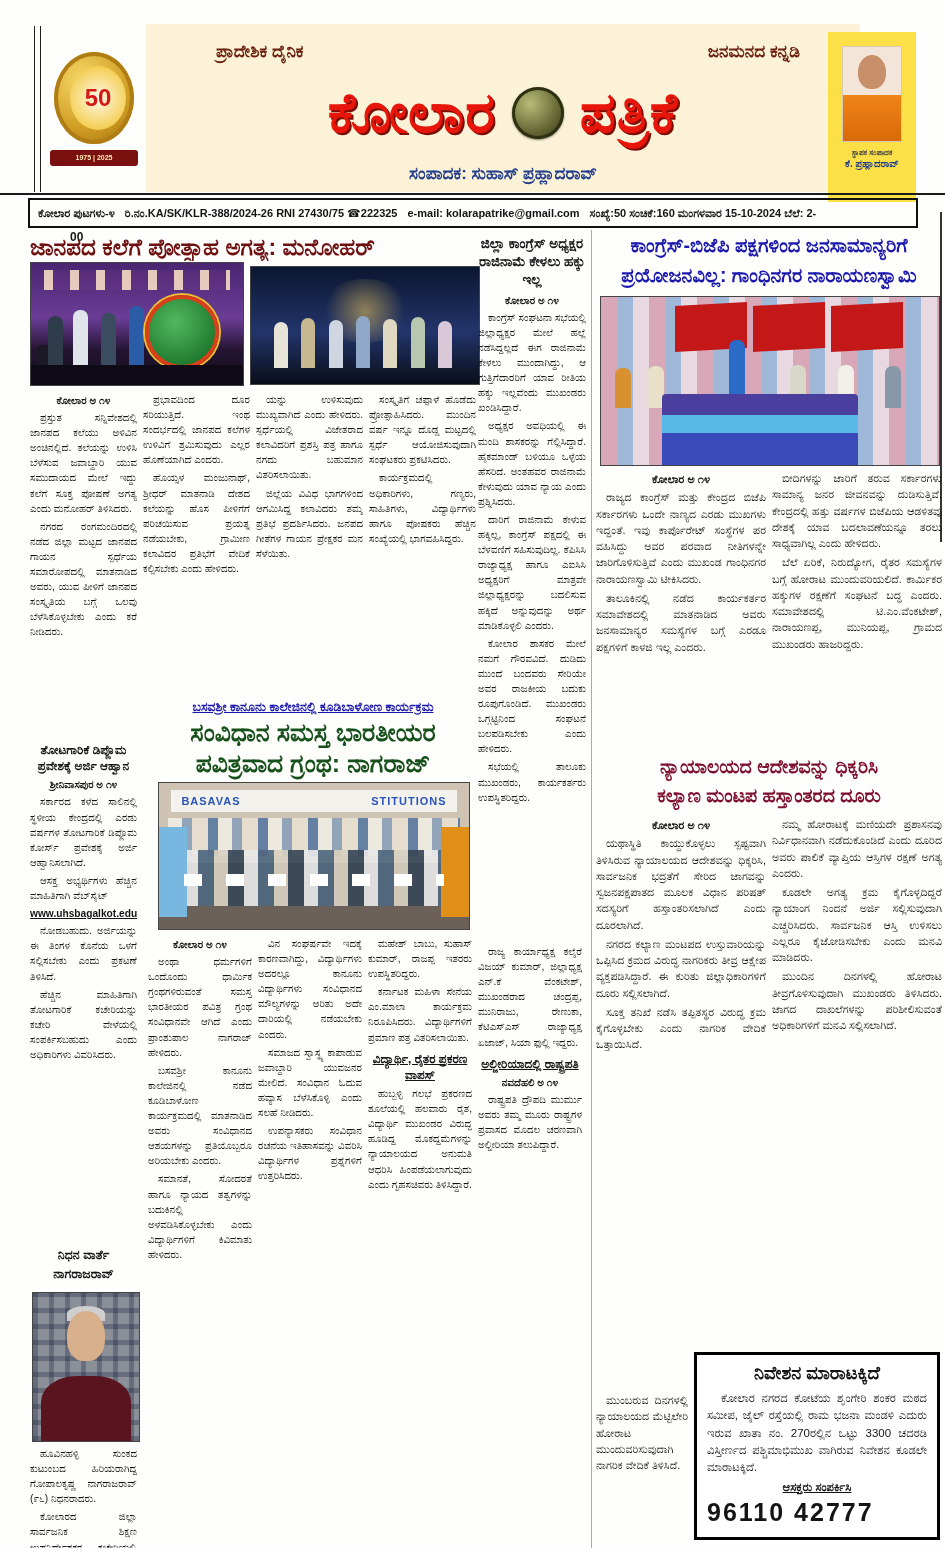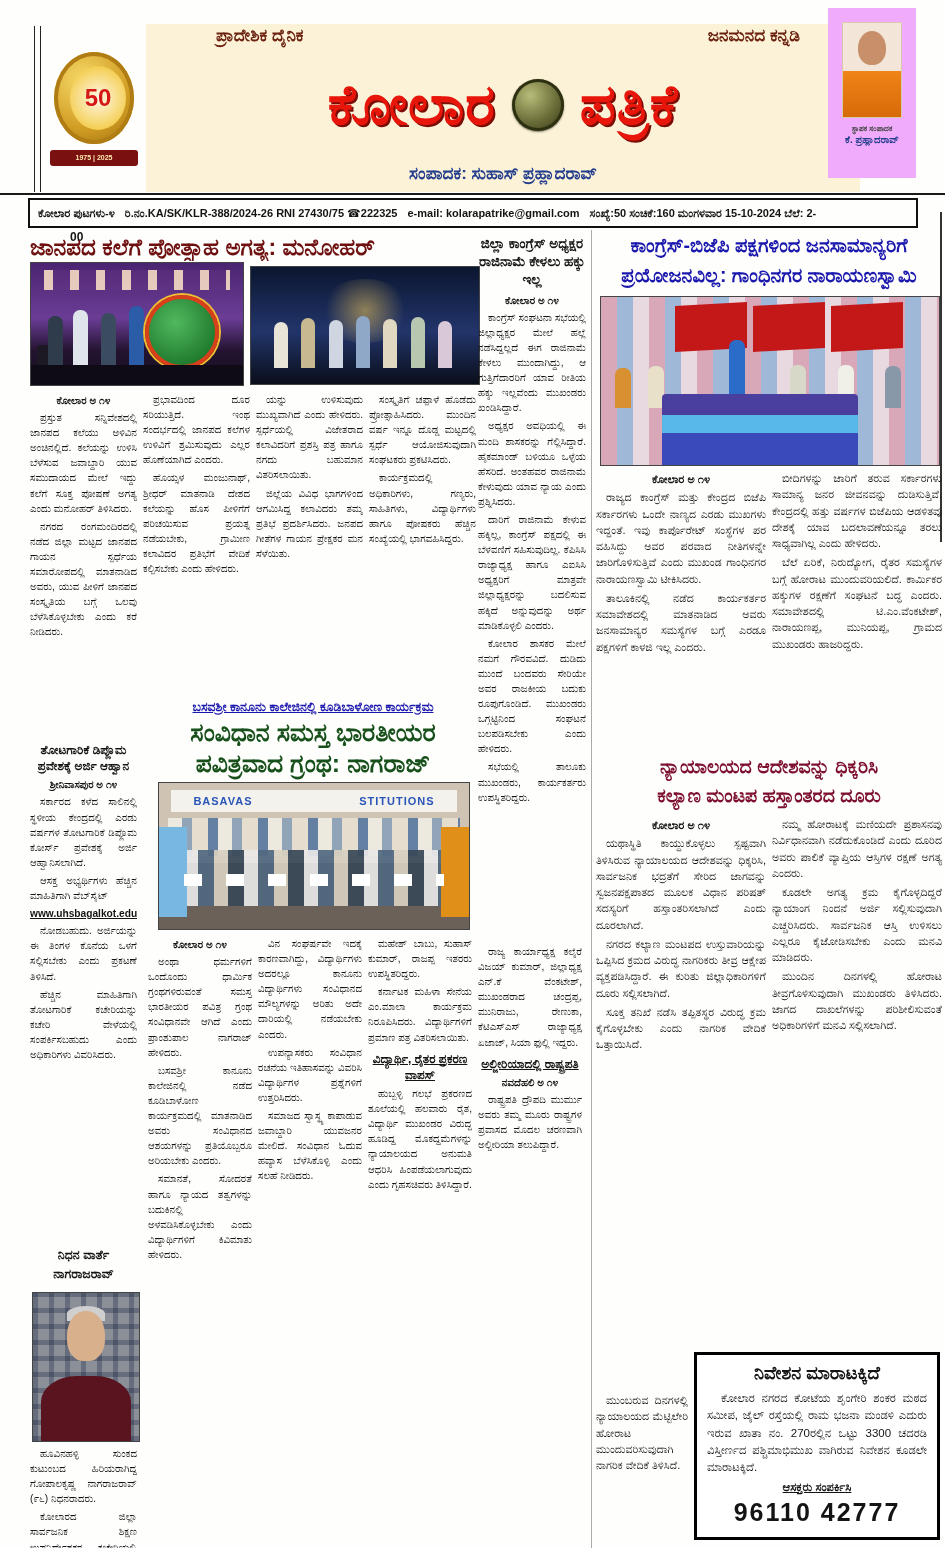--- a/index.html
+++ b/index.html
@@ -3,40 +3,40 @@
 <meta charset="utf-8">
 <style>
   html,body{margin:0;padding:0;background:#e8e8e4;}
   #page{position:relative;width:945px;height:1548px;background:#fefefc;margin:0 auto;
         overflow:hidden;font-family:"Liberation Sans","DejaVu Sans",sans-serif;color:#141414;}
   
   .mh-vline{position:absolute;left:34px;top:26px;width:5px;height:166px;
             border-left:1.5px solid #222;border-right:1.5px solid #222;}
   .mh-bottom{position:absolute;left:0;top:193px;width:945px;height:2px;background:#1a1a1a;}
   .mh-cream{position:absolute;left:146px;top:24px;width:714px;height:168px;background:#fcf2d8;
-            display:flex;flex-direction:column;justify-content:space-between;padding:2px 0 8px;box-sizing:border-box;}
+            display:flex;flex-direction:column;justify-content:space-between;padding:18px 0 8px;box-sizing:border-box;}
   .mh-tagrow{display:flex;justify-content:space-between;padding:0 60px 0 70px;
              font-weight:bold;font-size:17px;color:#6b2310;}
   .mh-titlerow{display:flex;align-items:center;justify-content:center;gap:16px;}
   .mh-title{font-size:56px;font-weight:bold;color:#e8150a;line-height:1;
             text-shadow:2px 2px 0 #7a0d05;letter-spacing:1px;white-space:nowrap;}
   .mh-coin{width:52px;height:52px;border-radius:50%;flex:0 0 auto;
            background:radial-gradient(circle at 35% 32%,#b8bc78,#6a6c38 55%,#3c3e1c 90%);
            box-shadow:inset 0 0 0 3px #2e3012,0 1px 2px rgba(0,0,0,.5);}
   .mh-editor{text-align:center;font-weight:bold;font-size:17px;color:#233e8c;}
   .mh-logo{position:absolute;left:48px;top:38px;width:92px;height:130px;}
   .mh-logo .coin{position:absolute;left:6px;top:14px;width:80px;height:92px;border-radius:50%;
         background:radial-gradient(circle at 35% 30%,#f6d868,#d09c22 60%,#9a6c10);
         box-shadow:inset 0 0 0 4px #b07c14;}
   .mh-logo .inner{position:absolute;left:22px;top:28px;width:56px;height:64px;border-radius:50%;
         background:radial-gradient(circle,#fff8e8,#f2c83c 85%);display:flex;align-items:center;justify-content:center;
         font-weight:bold;font-size:24px;color:#d41818;}
   .mh-logo .ribbon{position:absolute;left:2px;bottom:2px;width:88px;height:16px;background:#7a1010;color:#ffe9b0;
         font-size:7px;font-weight:bold;text-align:center;line-height:16px;border-radius:3px;}
-  .mh-portrait{position:absolute;left:828px;top:8px;width:88px;height:170px;background:#f0abfc;text-align:center;}
+  .mh-portrait{position:absolute;left:828px;top:32px;width:88px;height:170px;background:#fde047;text-align:center;}
   .mh-face{position:relative;margin:14px auto 0;width:58px;height:94px;background:#f3e6d8;overflow:hidden;
            border:1px solid #d8c8b0;}
   .mh-face .head{position:absolute;left:15px;top:8px;width:28px;height:34px;border-radius:50% 50% 45% 45%;background:#c8906a;}
   .mh-face .robe{position:absolute;left:0;bottom:0;width:100%;height:46px;background:linear-gradient(#ef8418,#d86a08);}
   .mh-flabel{font-size:7.5px;color:#444;margin-top:6px;font-weight:bold;}
   .mh-fname{font-size:10px;color:#233e8c;font-weight:bold;}
   
   .infobar{position:absolute;left:28px;top:198px;width:890px;height:30px;border:2px solid #111;
            box-sizing:border-box;display:flex;align-items:center;gap:10px;padding:0 8px;
            font-size:11px;font-weight:bold;white-space:nowrap;overflow:hidden;}
@@ -97,21 +97,21 @@
   .p3 .table{position:absolute;left:18%;bottom:0;width:58%;height:42%;
      background:linear-gradient(180deg,#4a3f9e 0 30%,#58b8e8 30% 55%,#3a4ab8 55% 100%);border-radius:4px 4px 0 0;}
   .p3 .f1{left:4%;width:16px;height:40px;background:#d89030;bottom:34%;}
   .p3 .f2{left:14%;width:16px;height:42px;background:#e8e0c8;bottom:34%;}
   .p3 .f3{left:38%;width:16px;height:58px;background:#2a6cc8;bottom:40%;}
   .p3 .f4{left:56%;width:16px;height:40px;background:#d8d8c8;bottom:36%;}
   .p3 .f5{left:70%;width:16px;height:40px;background:#f0f0e8;bottom:36%;}
   .p3 .f6{left:84%;width:16px;height:42px;background:#8898a8;bottom:34%;}
   .p4{background:linear-gradient(180deg,#cfc4b4 0 55%,#6b6158 55% 100%);}
   .p4 .banner{position:absolute;left:4%;top:5%;width:92%;height:15%;background:#f4f2ec;
-     display:flex;justify-content:space-between;align-items:center;padding:0 22px;box-sizing:border-box;
+     display:flex;justify-content:space-between;align-items:center;padding:0 10px;box-sizing:border-box;
      font-weight:bold;font-size:11px;color:#2a55b8;letter-spacing:1px;}
   .p4 .row-back{position:absolute;left:3%;top:24%;width:94%;height:26%;
      background:repeating-linear-gradient(90deg,#f0ede4 0 14px,#8aa0b8 14px 24px,#e8e0d0 24px 40px,#5878a0 40px 50px);opacity:.9;}
   .p4 .row-front{position:absolute;left:3%;top:46%;width:94%;height:38%;
      background:repeating-linear-gradient(90deg,#384858 0 16px,#e8e8e8 16px 30px,#506880 30px 46px,#d8d0c0 46px 60px);opacity:.92;}
   .p4 .sariL{position:absolute;left:0;top:30%;width:9%;height:62%;background:#78b8e0;}
   .p4 .sariR{position:absolute;right:0;top:30%;width:9%;height:62%;background:#e09018;}
   .p4 .certs{position:absolute;left:8%;top:62%;width:84%;height:12px;
      background:repeating-linear-gradient(90deg,#fff 0 18px,transparent 18px 42px);}
   .p5{background:#8a8f98;
@@ -119,21 +119,21 @@
                        repeating-linear-gradient(90deg,rgba(20,30,60,.3) 0 5px,transparent 5px 16px);}
   .p5 .sweater{position:absolute;left:8%;bottom:0;width:84%;height:44%;background:#5a1420;border-radius:40% 40% 0 0;}
   .p5 .head{position:absolute;left:32%;top:12%;width:36%;height:34%;border-radius:48% 48% 42% 42%;background:#d8b08c;}
   .p5 .hair{position:absolute;left:32%;top:9%;width:36%;height:10%;border-radius:50% 50% 0 0;background:#cfcfcf;}
   
   .adbox{position:absolute;left:694px;top:1352px;width:246px;height:188px;border:3px solid #000;
          box-sizing:border-box;padding:6px 10px;background:#fff;}
   .ad-title{text-align:center;font-size:18px;font-weight:bold;margin:2px 0 6px;}
   .ad-body{font-size:11.5px;line-height:1.5;text-align:justify;text-indent:14px;}
   .ad-contact{text-align:center;font-weight:bold;text-decoration:underline;font-size:11.5px;margin-top:5px;}
-  .ad-phone{text-align:center;font-size:25px;font-weight:bold;letter-spacing:2px;margin-top:4px;}
+  .ad-phone{font-size:25px;font-weight:bold;letter-spacing:2px;margin-top:4px;}
 </style>
 </head>
 <body>
 
 <div id="page">
 
   <div class="mh-vline"></div>
   <div class="mh-logo">
     <div class="coin"></div>
     <div class="inner">50</div>
@@ -282,22 +282,22 @@
     <div class="certs"></div>
   </div>
   <div class="col" style="left:148px;top:936px;width:104px;height:612px;">
       <div class="seg-d">ಕೋಲಾರ ಅ ೧೪</div>
       <div class="seg-p">ಅಂಥಾ ಧರ್ಮಗಳಿಗೆ ಒಂದೊಂದು ಧಾರ್ಮಿಕ ಗ್ರಂಥಗಳಿರುವಂತೆ ಸಮಸ್ತ ಭಾರತೀಯರ ಪವಿತ್ರ ಗ್ರಂಥ ಸಂವಿಧಾನವೇ ಆಗಿದೆ ಎಂದು ಪ್ರಾಂಶುಪಾಲ ನಾಗರಾಜ್ ಹೇಳಿದರು.</div>
       <div class="seg-p">ಬಸವಶ್ರೀ ಕಾನೂನು ಕಾಲೇಜಿನಲ್ಲಿ ನಡೆದ ಕೂಡಿಬಾಳೋಣ ಕಾರ್ಯಕ್ರಮದಲ್ಲಿ ಮಾತನಾಡಿದ ಅವರು ಸಂವಿಧಾನದ ಆಶಯಗಳನ್ನು ಪ್ರತಿಯೊಬ್ಬರೂ ಅರಿಯಬೇಕು ಎಂದರು.</div>
       <div class="seg-p">ಸಮಾನತೆ, ಸೋದರತೆ ಹಾಗೂ ನ್ಯಾಯದ ತತ್ವಗಳನ್ನು ಬದುಕಿನಲ್ಲಿ ಅಳವಡಿಸಿಕೊಳ್ಳಬೇಕು ಎಂದು ವಿದ್ಯಾರ್ಥಿಗಳಿಗೆ ಕಿವಿಮಾತು ಹೇಳಿದರು.</div>
     </div>
   <div class="col" style="left:258px;top:936px;width:104px;height:612px;">
       <div class="seg-p">ವಿನ ಸಂಘರ್ಷವೇ ಇದಕ್ಕೆ ಕಾರಣವಾಗಿದ್ದು, ವಿದ್ಯಾರ್ಥಿಗಳು ಅದರಲ್ಲೂ ಕಾನೂನು ವಿದ್ಯಾರ್ಥಿಗಳು ಸಂವಿಧಾನದ ಮೌಲ್ಯಗಳನ್ನು ಅರಿತು ಅದೇ ದಾರಿಯಲ್ಲಿ ನಡೆಯಬೇಕು ಎಂದರು.</div>
+      <div class="seg-p">ಸಮಾಜದ ಸ್ವಾಸ್ಥ್ಯ ಕಾಪಾಡುವ ಜವಾಬ್ದಾರಿ ಯುವಜನರ ಮೇಲಿದೆ. ಸಂವಿಧಾನ ಓದುವ ಹವ್ಯಾಸ ಬೆಳೆಸಿಕೊಳ್ಳಿ ಎಂದು ಸಲಹೆ ನೀಡಿದರು.</div>
       <div class="seg-p">ಉಪನ್ಯಾಸಕರು ಸಂವಿಧಾನ ರಚನೆಯ ಇತಿಹಾಸವನ್ನು ವಿವರಿಸಿ ವಿದ್ಯಾರ್ಥಿಗಳ ಪ್ರಶ್ನೆಗಳಿಗೆ ಉತ್ತರಿಸಿದರು.</div>
-      <div class="seg-p">ಸಮಾಜದ ಸ್ವಾಸ್ಥ್ಯ ಕಾಪಾಡುವ ಜವಾಬ್ದಾರಿ ಯುವಜನರ ಮೇಲಿದೆ. ಸಂವಿಧಾನ ಓದುವ ಹವ್ಯಾಸ ಬೆಳೆಸಿಕೊಳ್ಳಿ ಎಂದು ಸಲಹೆ ನೀಡಿದರು.</div>
     </div>
   <div class="col" style="left:368px;top:936px;width:104px;height:612px;">
       <div class="seg-p">ಮಹೇಶ್ ಬಾಬು, ಸುಹಾಸ್ ಕುಮಾರ್, ರಾಜಪ್ಪ ಇತರರು ಉಪಸ್ಥಿತರಿದ್ದರು.</div>
       <div class="seg-p">ಕರ್ನಾಟಕ ಮಹಿಳಾ ಸೇನೆಯ ಎಂ.ಮಾಲಾ ಕಾರ್ಯಕ್ರಮ ನಿರೂಪಿಸಿದರು. ವಿದ್ಯಾರ್ಥಿಗಳಿಗೆ ಪ್ರಮಾಣ ಪತ್ರ ವಿತರಿಸಲಾಯಿತು.</div>
       <div class="seg-hu">ವಿದ್ಯಾರ್ಥಿ, ರೈತರ ಪ್ರಕರಣ ವಾಪಸ್</div>
       <div class="seg-p">ಹುಬ್ಬಳ್ಳಿ ಗಲಭೆ ಪ್ರಕರಣದ ಶೂಲೆಯಲ್ಲಿ ಹಲವಾರು ರೈತ, ವಿದ್ಯಾರ್ಥಿ ಮುಖಂಡರ ವಿರುದ್ಧ ಹೂಡಿದ್ದ ಮೊಕದ್ದಮೆಗಳನ್ನು ನ್ಯಾಯಾಲಯದ ಅನುಮತಿ ಆಧರಿಸಿ ಹಿಂಪಡೆಯಲಾಗುವುದು ಎಂದು ಗೃಹಸಚಿವರು ತಿಳಿಸಿದ್ದಾರೆ.</div>
     </div>
   <div class="col" style="left:478px;top:944px;width:104px;height:604px;">
       <div class="seg-p">ರಾಜ್ಯ ಕಾರ್ಯಾಧ್ಯಕ್ಷ ಕಲ್ಕೆರೆ ವಿಜಯ್ ಕುಮಾರ್, ಜಿಲ್ಲಾಧ್ಯಕ್ಷ ಎನ್.ಕೆ ವೆಂಕಟೇಶ್, ಮುಖಂಡರಾದ ಚಂದ್ರಪ್ಪ, ಮುನಿರಾಜು, ರೇಣುಕಾ, ಕೆಟಿಎಸ್ಎಸ್ ರಾಜ್ಯಾಧ್ಯಕ್ಷ ಏಜಾಜ್, ಸಿಯಾ ಫುಲ್ಲಿ ಇದ್ದರು.</div>
       <div class="seg-hu">ಅಲ್ಜೀರಿಯಾದಲ್ಲಿ ರಾಷ್ಟ್ರಪತಿ</div>

